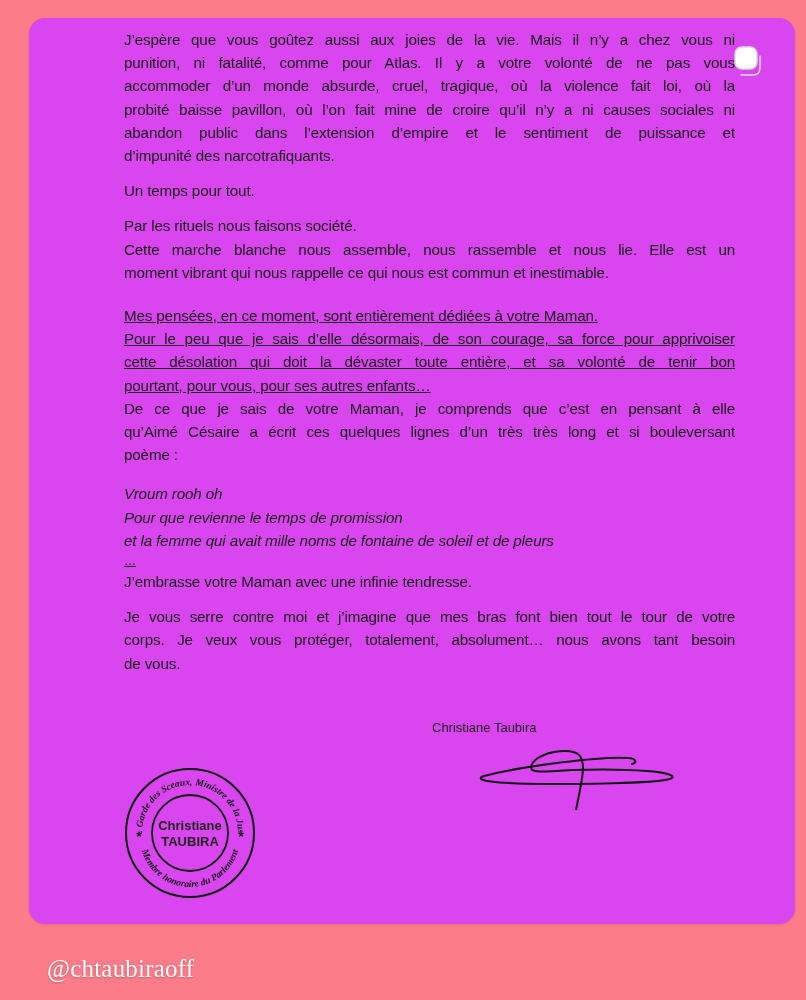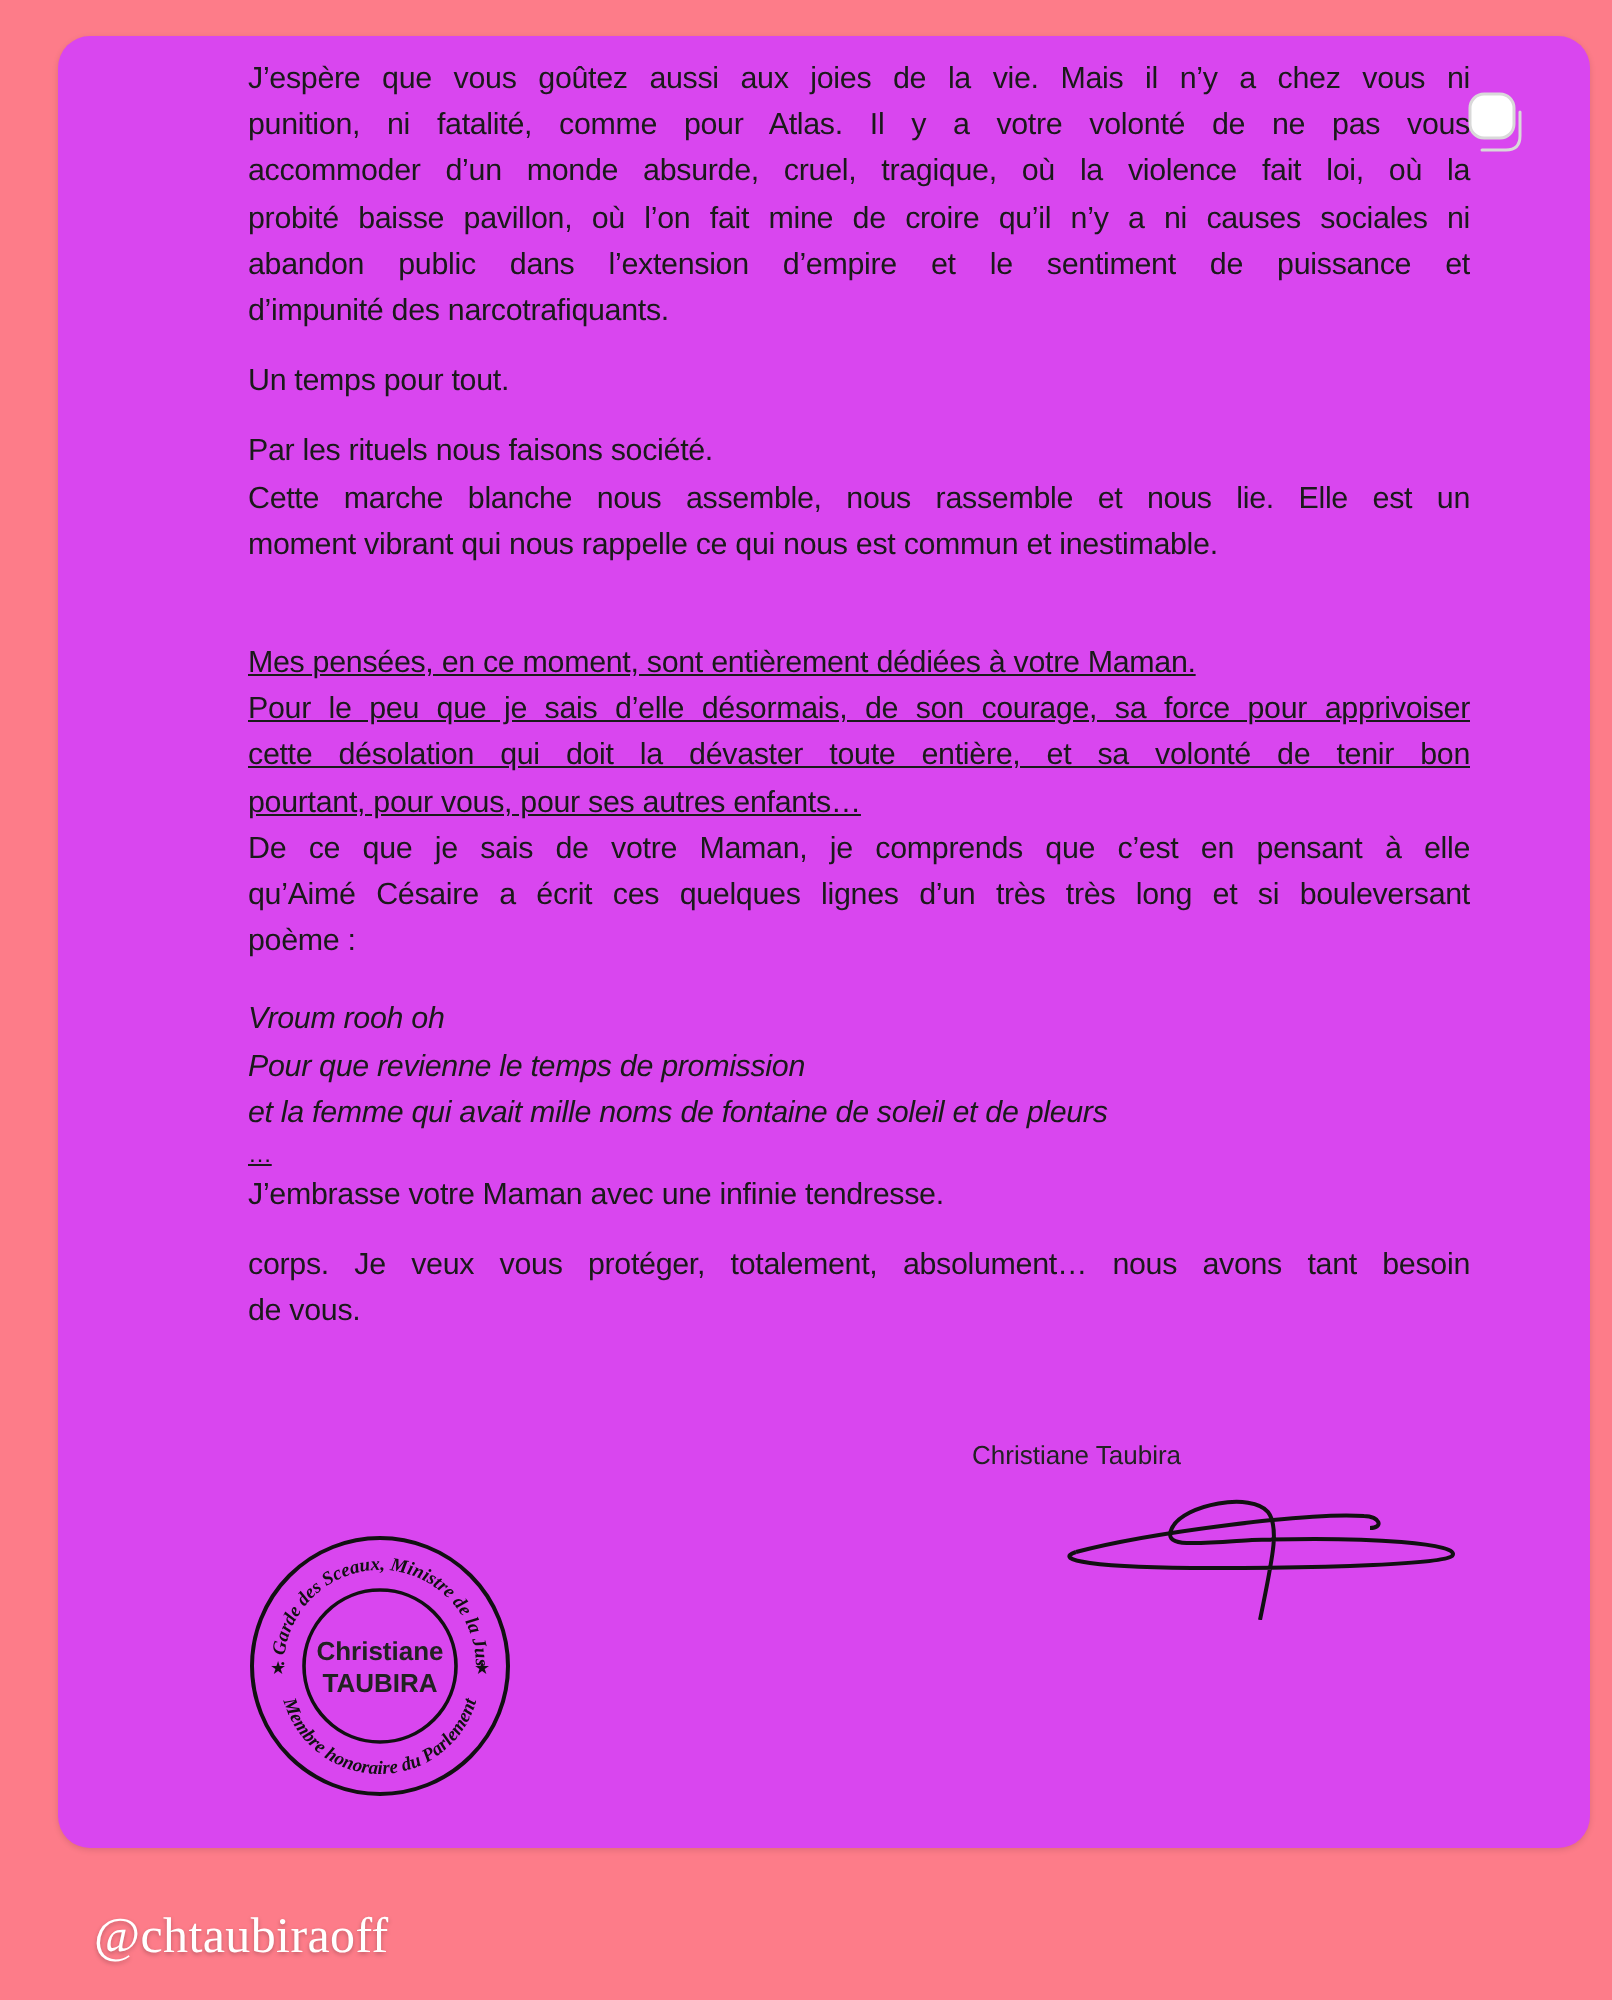--- a/index.html
+++ b/index.html
@@ -24,21 +24,21 @@
   .letter p { margin:0 0 12px 0; text-align:justify; }
   .letter p.nogap { margin-bottom:0;text-decoration:underline; }
   .letter .line { display:block; text-align:justify; text-align-last:justify; }
   .letter .line.last { text-align-last:left; }
   .poem { margin:16px 0 0 0; font-style:italic; }
   .poem span { display:block; }
   .copy-icon {
     position:absolute; left:731px; top:44px; width:34px; height:34px;
     transform:translateX(-29px) translateY(-18px);
   }
-  .signature-block { position:absolute; left:486px; top:720px; width:260px; height:90px; }
+  .signature-block { position:absolute; left:432px; top:720px; width:260px; height:90px; }
   .sig-name { position:absolute; left:0; top:0; font-size:13px; color:#222; }
   .sig-svg { position:absolute; left:0; top:0; }
   .stamp { position:absolute; left:120px; top:763px; width:140px; height:140px; }
   .handle {
     position:absolute; left:47px; top:955px;
     color:#ffffff; font-size:25px; font-family:Liberation Serif, serif;
     text-shadow:0 1px 2px rgba(0,0,0,0.25);
     letter-spacing:0.2px;
   }
 </style>
@@ -51,21 +51,21 @@
       <span class="line">J’espère que vous goûtez aussi aux joies de la vie. Mais il n’y a chez vous ni</span>
       <span class="line">punition, ni fatalité, comme pour Atlas. Il y a votre volonté de ne pas vous</span>
       <span class="line">accommoder d’un monde absurde, cruel, tragique, où la violence fait loi, où la</span>
       <span class="line">probité baisse pavillon, où l’on fait mine de croire qu’il n’y a ni causes sociales ni</span>
       <span class="line">abandon public dans l’extension d’empire et le sentiment de puissance et</span>
       <span class="line last">d’impunité des narcotrafiquants.</span>
     </p>
     <p>
       <span class="line last">Un temps pour tout.</span>
     </p>
-    <p style="margin-bottom:36px">
+    <p style="margin-bottom:20px">
       <span class="line last">Par les rituels nous faisons société.</span>
       <span class="line">Cette marche blanche nous assemble, nous rassemble et nous lie. Elle est un</span>
       <span class="line last">moment vibrant qui nous rappelle ce qui nous est commun et inestimable.</span>
     </p>
     <p class="nogap">
       <span class="line last">Mes pensées, en ce moment, sont entièrement dédiées à votre Maman.</span>
       <span class="line">Pour le peu que je sais d’elle désormais, de son courage, sa force pour apprivoiser</span>
       <span class="line">cette désolation qui doit la dévaster toute entière, et sa volonté de tenir bon</span>
       <span class="line last">pourtant, pour vous, pour ses autres enfants…</span>
     </p>
@@ -79,20 +79,21 @@
       <span>Pour que revienne le temps de promission</span>
       <span>et la femme qui avait mille noms de fontaine de soleil et de pleurs</span>
     </div>
     <p class="nogap" style="font-size:12px;line-height:18px">
       <span class="line last">…</span>
     </p>
     <p>
       <span class="line last">J’embrasse votre Maman avec une infinie tendresse.</span>
     </p>
     <p>
+      <span class="line">Je vous serre contre moi et j’imagine que mes bras font bien tout le tour de votre</span>
       <span class="line">corps. Je veux vous protéger, totalement, absolument… nous avons tant besoin</span>
       <span class="line last">de vous.</span>
     </p>
   </div>
 
   <div class="copy-icon">
     <svg width="34" height="34" viewBox="0 0 34 34">
       <rect x="4" y="3" width="22" height="22" rx="7" fill="#fff" stroke="#d9d9d9" stroke-width="1.5"></rect>
       <path d="M29 12 L29 24 Q29 31 22 31 L10 31" fill="none" stroke="#d9d9d9" stroke-width="1.5" stroke-linecap="round"></path>
     </svg>

